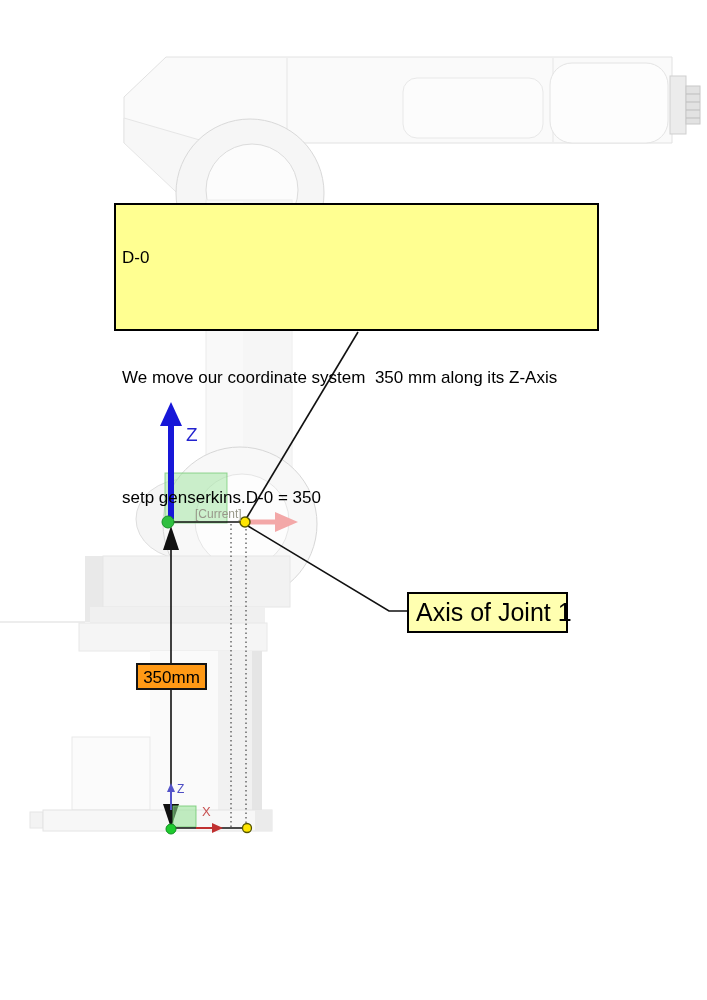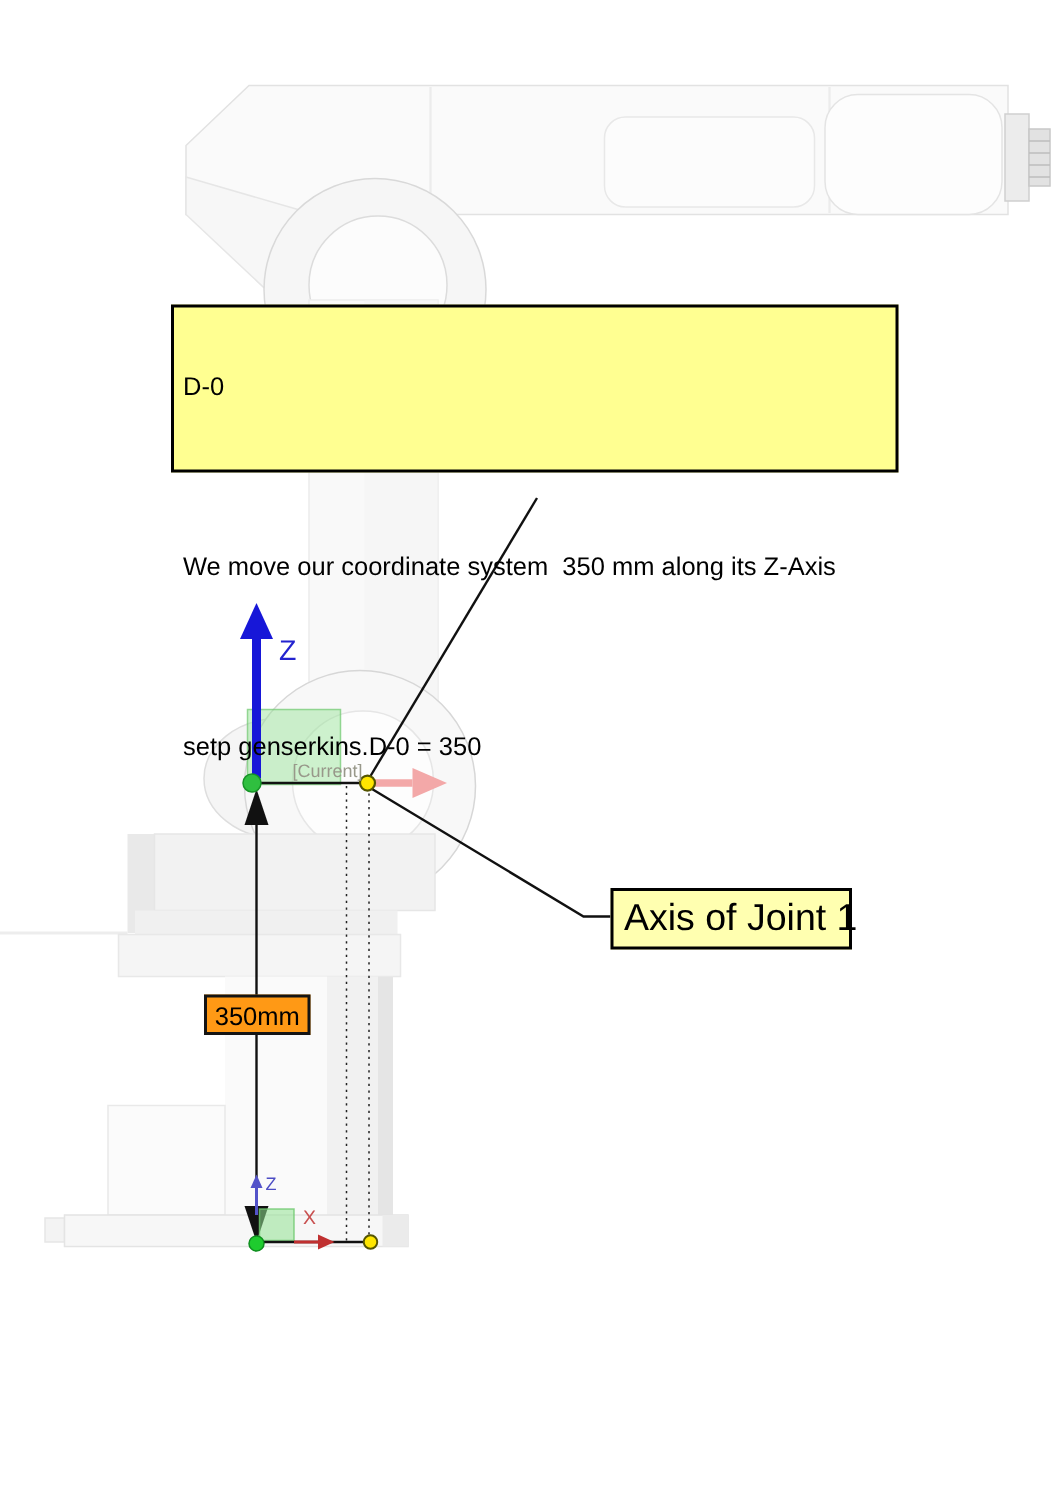--- a/index.html
+++ b/index.html
@@ -3,21 +3,21 @@
 <meta charset="utf-8">
 <style>
   html,body{margin:0;padding:0;background:#fff;}
   #stage{
     position:relative;width:707px;height:1000px;background:#ffffff;overflow:hidden;
     font-family:"Liberation Sans", sans-serif;color:#000;
   }
   #drawing{position:absolute;left:0;top:0;}
   .overlay{position:absolute;}
   .note-box{
-    left:114px;top:203px;width:485px;height:112px;box-sizing:border-box;
+    left:114px;top:203px;width:485px;height:128px;box-sizing:border-box;
     background:#ffff91;border:2px solid #000;
     font-size:17px;line-height:20px;padding:3px 6px;white-space:pre-wrap;
   }
   .note-spacer{height:20px;}
   .joint-label{
     left:407px;top:592px;width:161px;height:41px;box-sizing:border-box;
     background:#ffffb0;border:2px solid #000;
     font-size:25px;display:flex;align-items:center;padding-left:7px;white-space:nowrap;
   }
   .dim-label{

